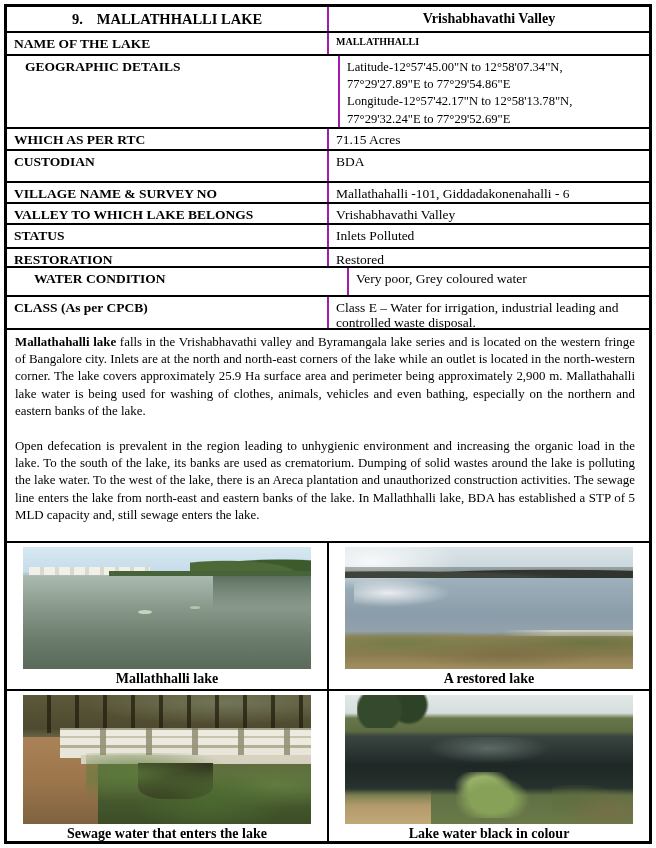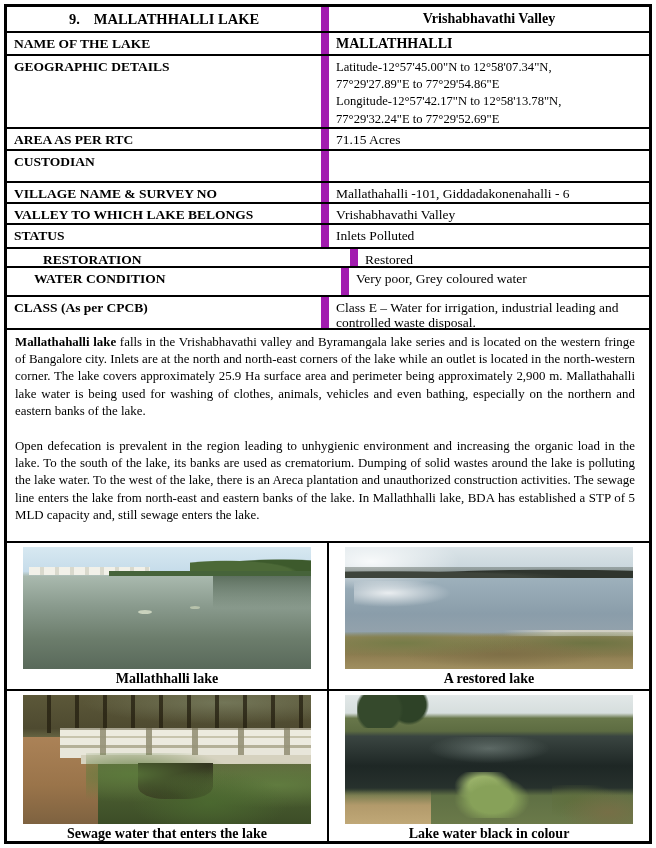--- a/index.html
+++ b/index.html
@@ -1,37 +1,37 @@
 <!DOCTYPE html>
 <html><head>
 <meta charset="utf-8">
 <style>
   html,body{margin:0;padding:0;background:#fff;}
   body{width:656px;height:848px;overflow:hidden;font-family:"Liberation Serif","DejaVu Serif",serif;color:#000;}
   .page{width:656px;height:848px;box-sizing:border-box;padding:4px;background:#fff;}
   .tbl{width:100%;height:100%;box-sizing:border-box;border:3px solid #000;display:flex;flex-direction:column;}
   .row{display:flex;border-bottom:2px solid #000;box-sizing:border-box;}
   .row:last-child{border-bottom:none;}
-  .cl{width:322px;box-sizing:border-box;border-right:8px solid #a21caf;padding:2px 7px;font-weight:bold;font-size:13.5px;line-height:1.35;}
+  .cl{width:322px;box-sizing:border-box;border-right:2px solid #a21caf;padding:2px 7px;font-weight:bold;font-size:13.5px;line-height:1.35;}
   .cr{flex:1;box-sizing:border-box;padding:2px 7px;font-size:13.5px;line-height:1.35;}
   .hdr .cl,.hdr .cr{font-weight:bold;text-align:center;padding-top:3px;}
   .hdr{height:26px;}
   .hdr .cl{font-size:14.5px;}
   .hdr .cr{font-size:14px;}
   .hdr .num{margin-right:14px;}
   .h-name{height:23px;}
-  .h-name .cr{font-weight:bold;font-size:14px;}
-  .h-geo{height:73px;}
+  .h-name .cr{font-weight:bold;font-size:10px;}
+  .h-geo{height:73px;padding-left:11px;}
   .h-geo .cr{font-size:12.6px;line-height:17.2px;padding-top:3px;}
   .h-area{height:22px;}
   .h-cust{height:33px;}
   .h-vill{height:21px;justify-content:space-between;}
   .h-vall{height:21px;}
   .h-stat{height:24px;align-items:flex-end;}
-  .h-rest{height:19px;padding-left:29px;}
+  .h-rest{height:19px;}
   .h-watr{height:29px;padding-left:20px;}
   .h-clas{height:33px;}
   .h-clas .cr{line-height:15.5px;padding-top:3px;}
   .desc{height:213px;box-sizing:border-box;border-bottom:2px solid #000;padding:4px 8px 0 8px;font-size:12.9px;line-height:17.4px;text-align:justify;}
   .desc p{margin:0 6px 17px 0;}
   .photos{display:grid;grid-template-columns:322px 1fr;flex:1;}
   .pcell{box-sizing:border-box;display:flex;flex-direction:column;align-items:center;padding-top:4px;}
   .pcell.l{border-right:2px solid #000;}
   .pcell.top{border-bottom:2px solid #000;height:148px;}
   .photo{position:relative;overflow:hidden;width:288px;height:122px;}
@@ -91,26 +91,27 @@
       <div class="cl">GEOGRAPHIC DETAILS</div>
       <div class="cr">
         <div>Latitude-12°57'45.00"N to 12°58'07.34"N,</div>
         <div>77°29'27.89"E to 77°29'54.86"E</div>
         <div>Longitude-12°57'42.17"N to 12°58'13.78"N,</div>
         <div>77°29'32.24"E to 77°29'52.69"E</div>
       </div>
     </div>
 
     <div class="row h-area">
-      <div class="cl">AREA AS PER RTC</div>
+      <div class="cl">WHICH AS PER RTC</div>
       <div class="cr">71.15 Acres</div>
     </div>
 
     <div class="row h-cust">
       <div class="cl">CUSTODIAN</div>
+      <div class="cr">BDA</div>
     </div>
 
     <div class="row h-vill">
       <div class="cl">VILLAGE NAME &amp; SURVEY NO</div>
       <div class="cr">Mallathahalli -101, Giddadakonenahalli - 6</div>
     </div>
 
     <div class="row h-vall">
       <div class="cl">VALLEY TO WHICH LAKE BELONGS</div>
       <div class="cr">Vrishabhavathi Valley</div>

